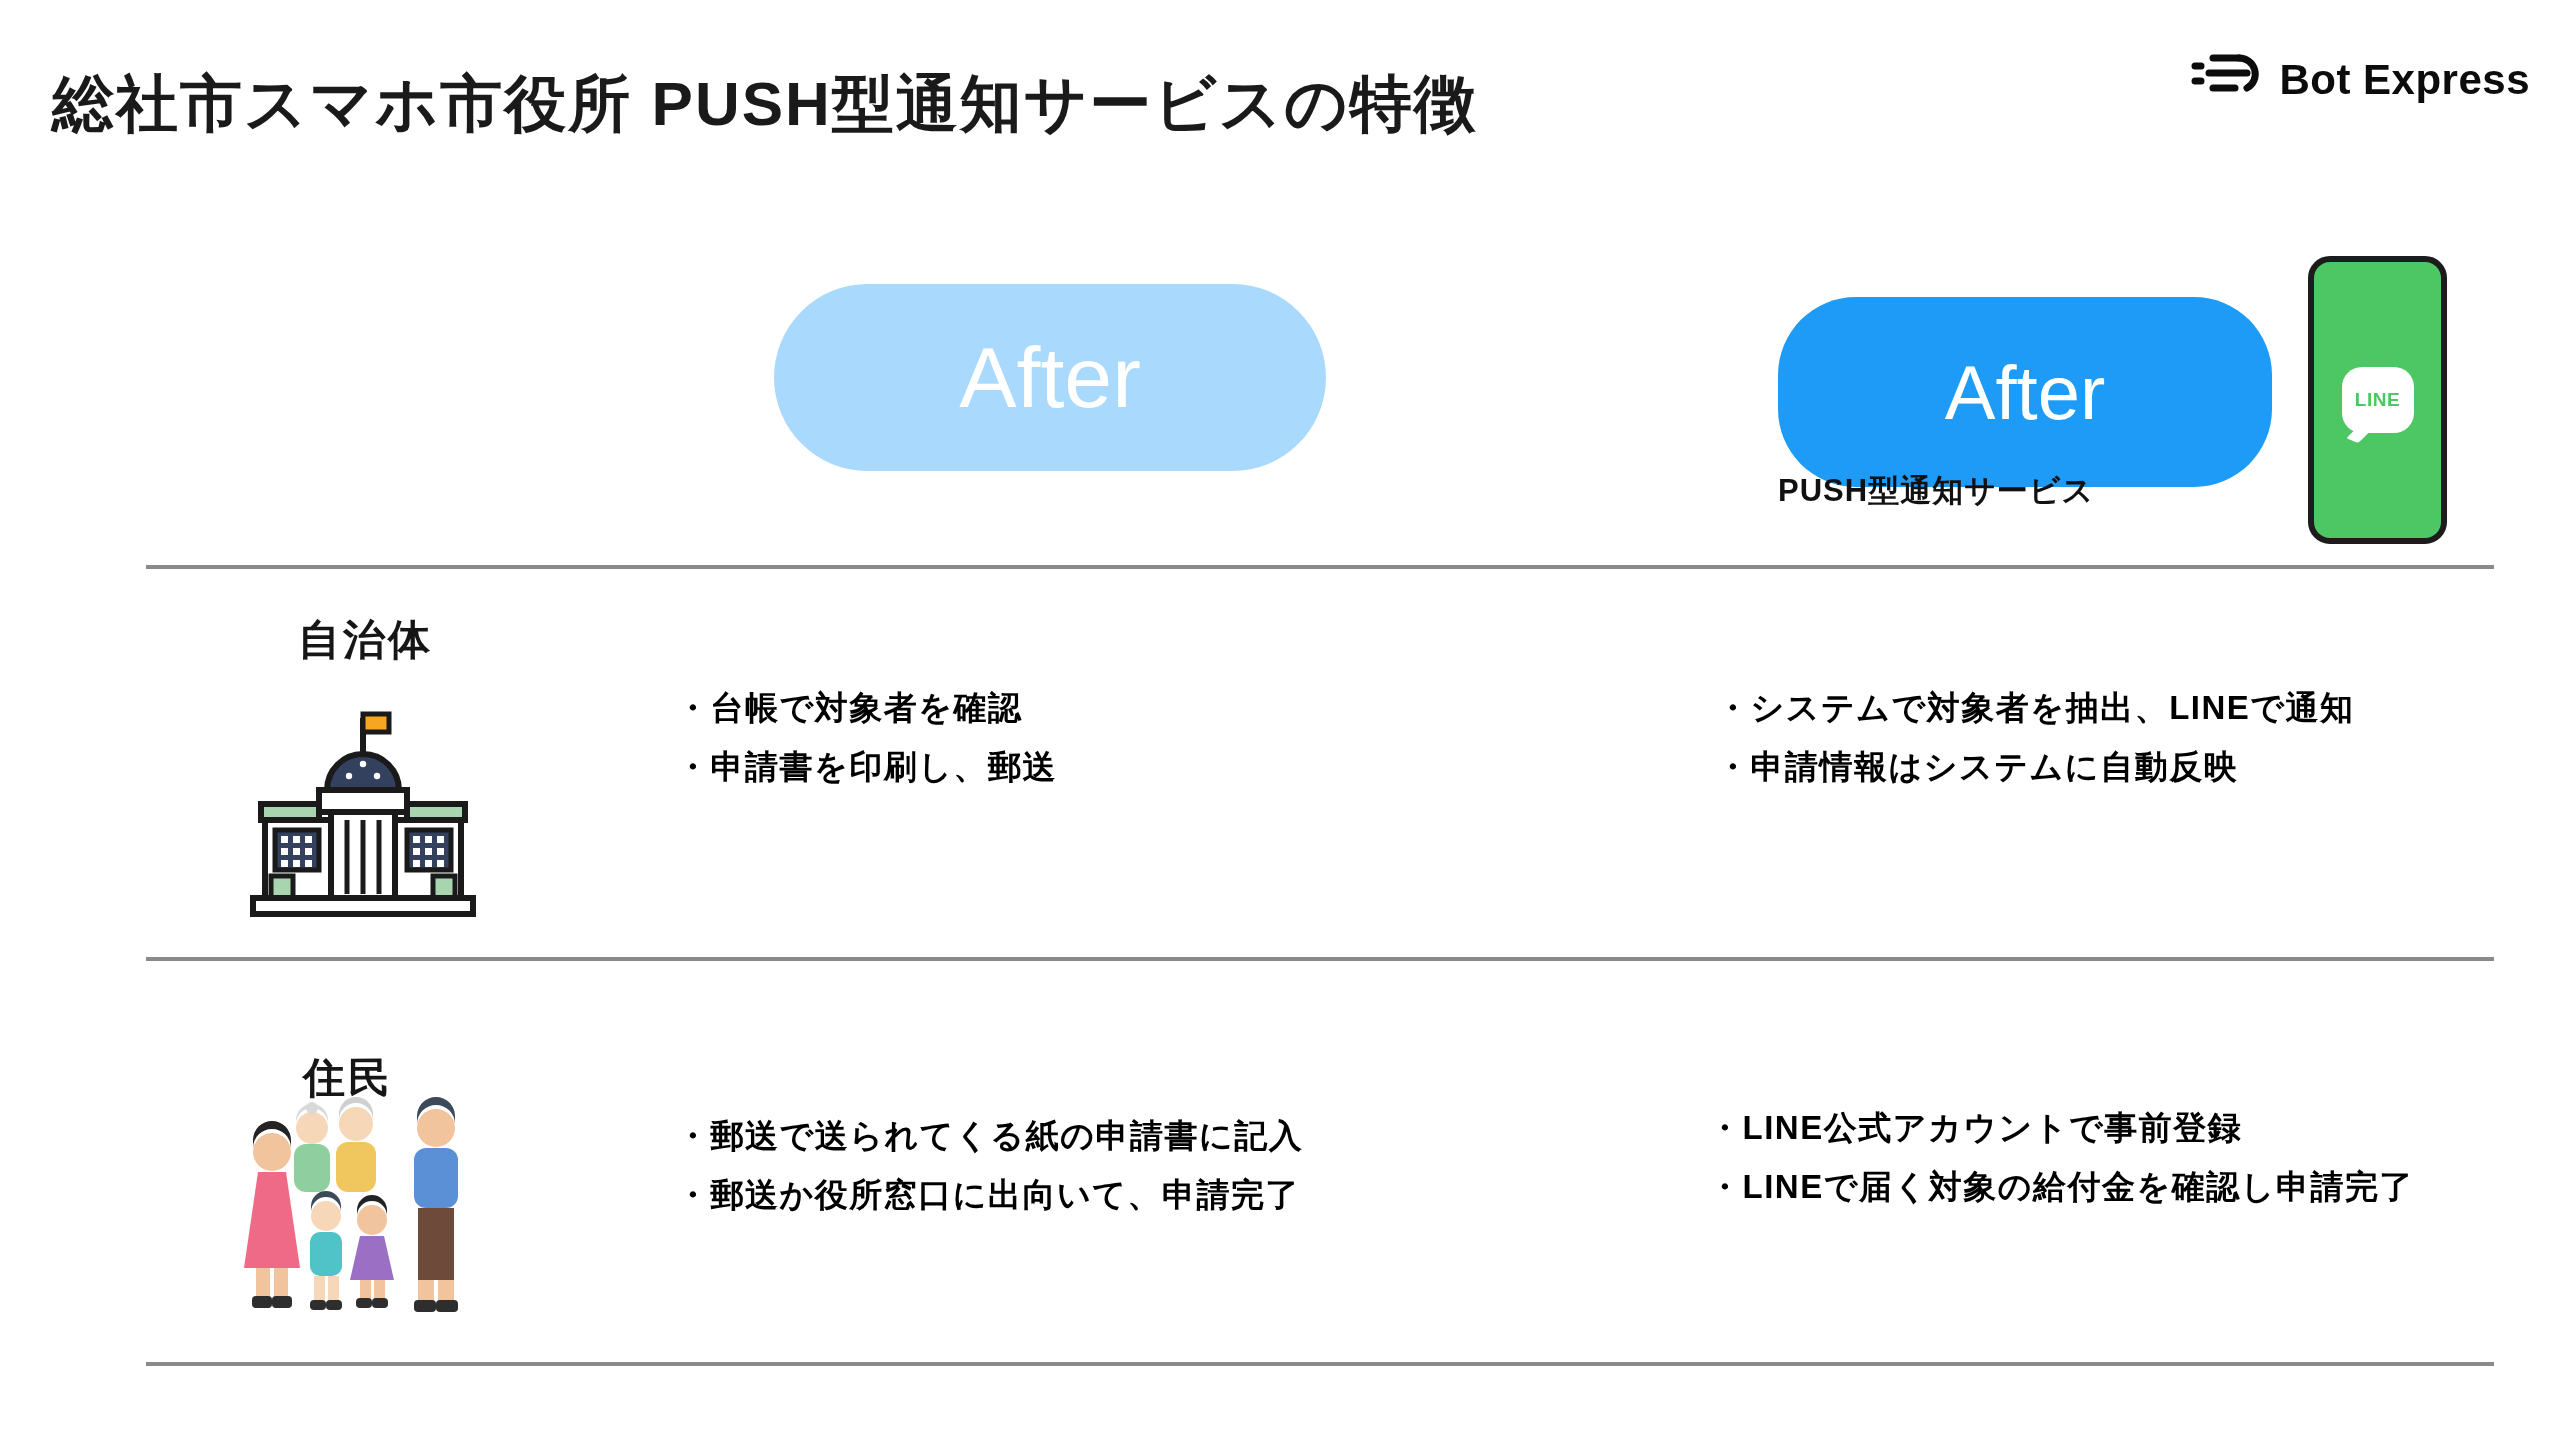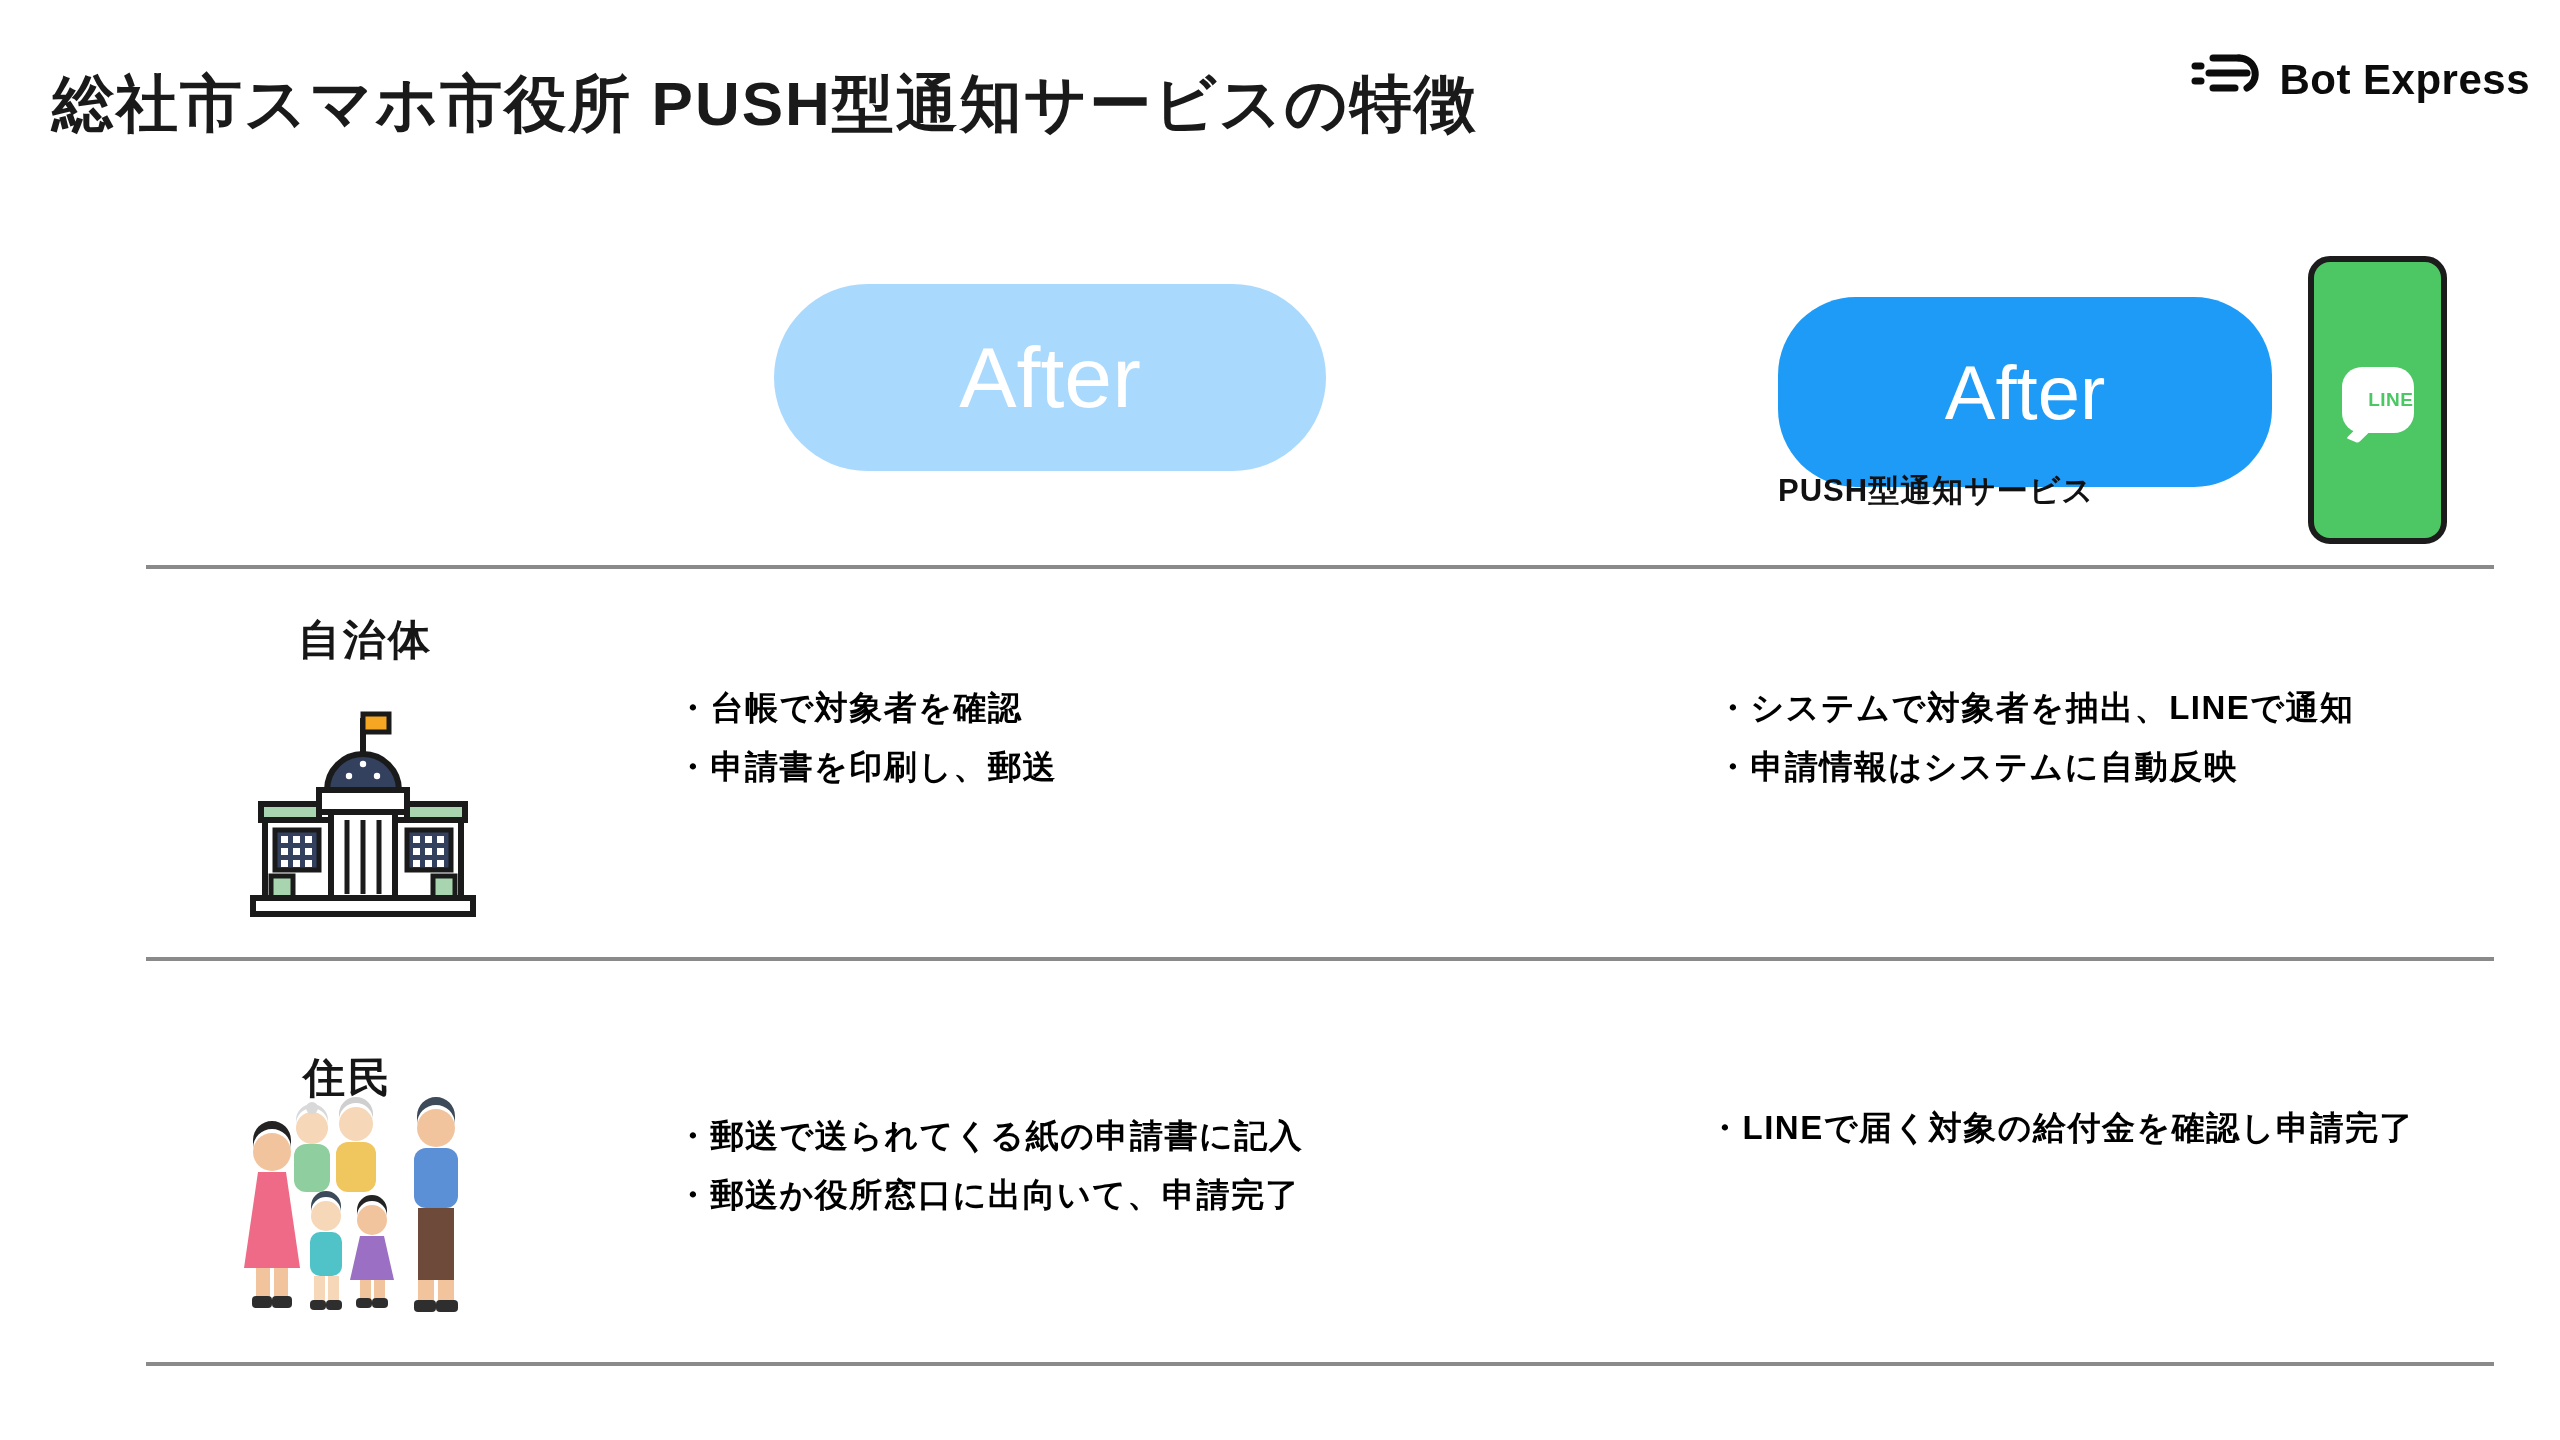--- a/index.html
+++ b/index.html
@@ -85,21 +85,21 @@
     align-items: center;
     justify-content: center;
   }
   .line-bubble {
     position: relative;
     width: 72px; height: 66px;
     background: #ffffff;
     border-radius: 20px;
     display: flex;
     align-items: center;
-    justify-content: flex-end;
+    justify-content: center;
   }
   .line-bubble::after {
     content: "";
     position: absolute;
     left: 10px; bottom: -8px;
     width: 16px; height: 16px;
     background: #ffffff;
     transform: skew(-35deg) rotate(18deg);
     border-radius: 2px;
   }
@@ -309,16 +309,17 @@
       <rect x="70" y="111" width="8" height="5" rx="2" fill="#2e2e2e"></rect>
     </svg>
   </div>
 
   <div class="bullets r2-before">
     <div class="bullet">・郵送で送られてくる紙の申請書に記入</div>
     <div class="bullet">・郵送か役所窓口に出向いて、申請完了</div>
   </div>
 
   <div class="bullets r2-after">
+    <div class="bullet">・LINE公式アカウントで事前登録</div>
     <div class="bullet">・LINEで届く対象の給付金を確認し申請完了</div>
   </div>
 
 </div>
 
 </body></html>

